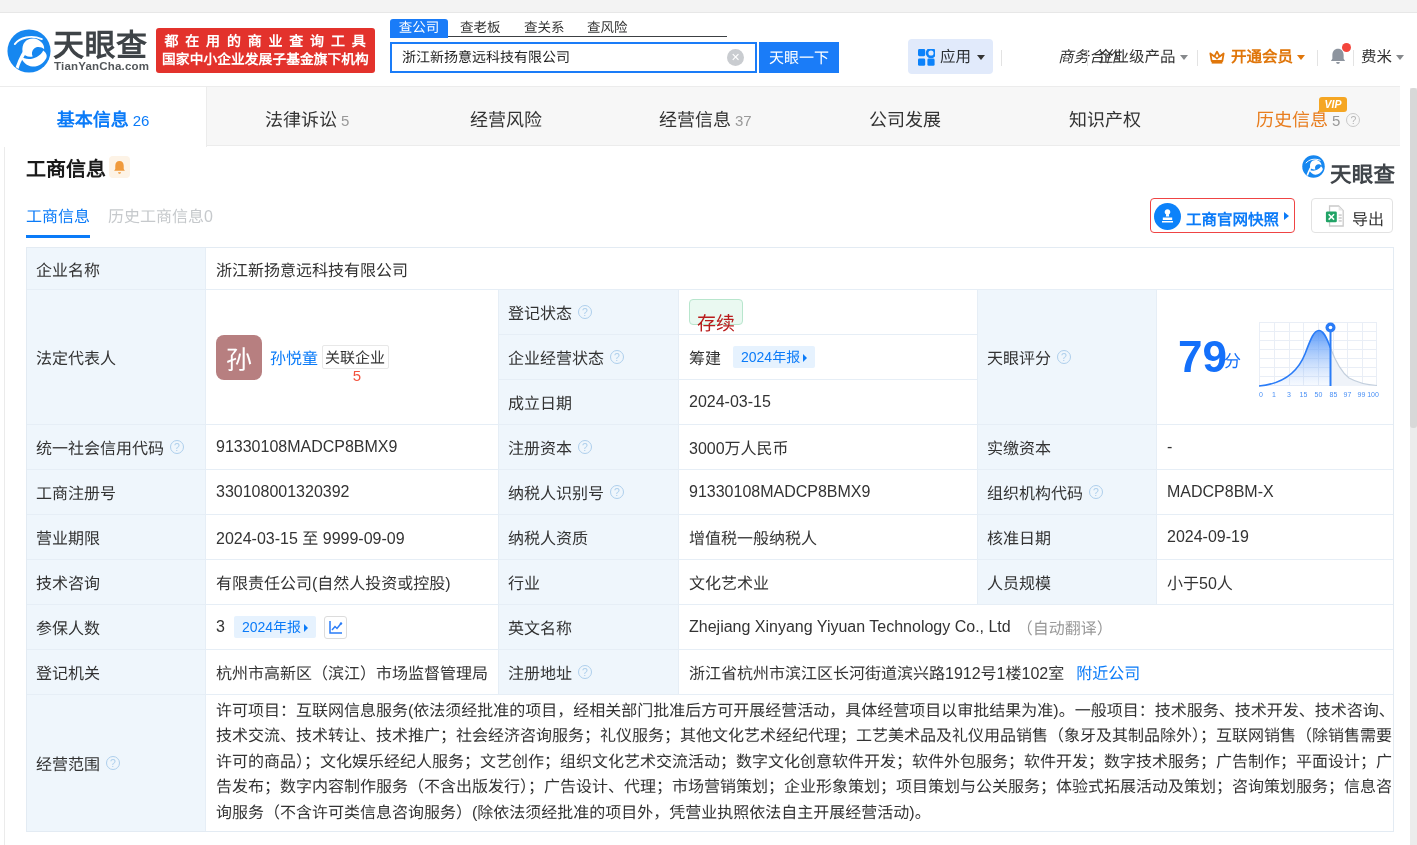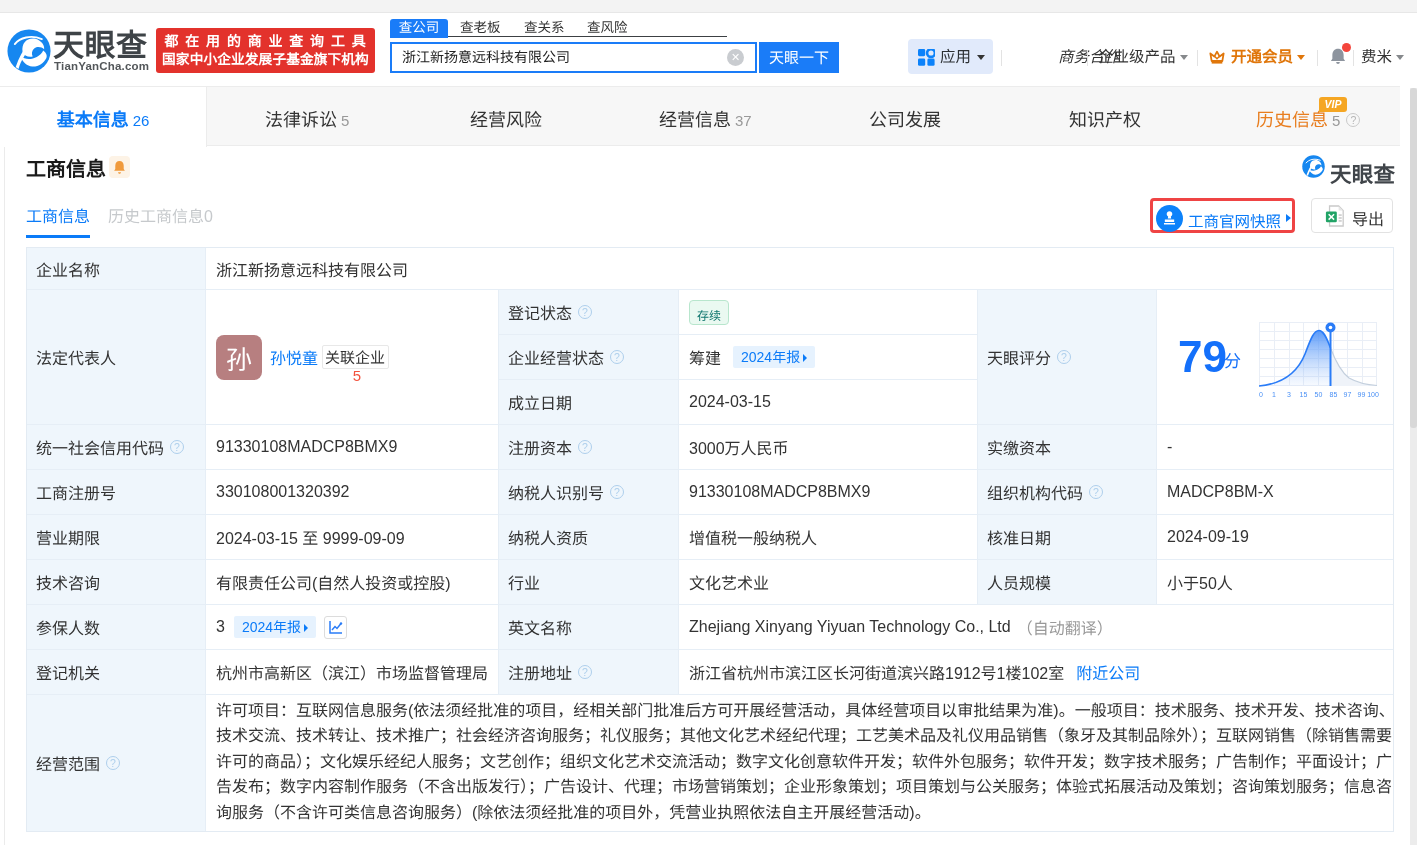--- a/index.html
+++ b/index.html
@@ -50,21 +50,21 @@
 #secttl { left:26px; top:153px; font-size:20px; font-weight:bold; color:#1a1a1a; }
 #secbell { left:109px; top:156px; width:21px; height:22px; background:#fdf3e6; border-radius:4px; }
 #minilogo { left:1302px; top:155px; width:23px; height:23px; }
 
 
 #subtabs { left:26px; top:203px; height:32px; font-size:16px; width:500px; white-space:nowrap; }
 #st1 { color:#0b7bf8; position:absolute; left:0; top:0; padding-bottom:8px; border-bottom:3px solid #0b7bf8; }
 #st2 { color:#c6c9cc; position:absolute; left:82px; top:0; }
 
 
-#snapbtn { left:1150px; top:198px; width:145px; height:35px; border:3px solid #ef4444; border-radius:4px; background:#fff; }
+#snapbtn { left:1150px; top:198px; width:145px; height:35px; border:1px solid #ef4444; border-radius:4px; background:#fff;font-weight:bold; }
 #snapbtn .cir { position:absolute; left:3px; top:4px; width:27px; height:27px; border-radius:50%; background:#0c82fa; }
 #snapbtn .txt { position:absolute; left:35px; top:8px; font-size:15.5px; color:#0b7bf8; }
 #snapbtn .ar { position:absolute; left:133px; top:13px; width:0; height:0; border-top:4.5px solid transparent; border-bottom:4.5px solid transparent; border-left:5px solid #0b7bf8;}
 #expbtn { left:1311px; top:198px; width:82px; height:35px; border:1px solid #e2e2e2; border-radius:4px; background:#fff; }
 #expbtn .txt { position:absolute; left:40px; top:7px; font-size:16px; color:#333; }
 
 
 #tbl { left:26px; top:247px; width:1368px; display:grid;
   grid-template-columns:179px 293px 180px 299px 179px 236px;
   grid-template-rows:42px 45px 45px 45px 45px 45px 45px 45px 45px 45px 136px;
@@ -74,22 +74,22 @@
 #tbl > div.lb { background:#eff6fc; padding-left:9px; color:#323232; }
 #tbl > div.vl { background:#fff; padding-left:10px; }
 #tbl > div.last { border-right:none; }
 #tbl > div.bot { border-bottom:none; }
 .q { display:inline-block; width:14px; height:14px; border:1px solid #aecfec; border-radius:50%; color:#aecfec;
   font-size:10.5px; line-height:13px; text-align:center; margin-left:6px; flex:none;}
 .gray { color:#999; }
 a.bl { color:#0b7bf8; text-decoration:none; }
 
 
-.tag-g { display:inline-block; height:25px; line-height:23px; padding:4px 7px; background:#eaf9f1; border:1px solid #b8e6cd;
-  border-radius:4px; color:#0f766e; font-size:12px; }
+.tag-g { display:inline-block; height:25px; line-height:23px; padding:12px 7px; background:#eaf9f1; border:1px solid #b8e6cd;
+  border-radius:4px; color:#b91c1c; font-size:19px; }
 .tag-b { display:inline-block; height:22px; line-height:22px; padding:0 8px; background:#e6f2fe; border-radius:2px;
   color:#0b7bf8; font-size:14px; }
 .tag-b .ar { display:inline-block; width:0; height:0; border-top:4px solid transparent; border-bottom:4px solid transparent;
   border-left:4.5px solid #0b7bf8; margin-left:3px; }
 #avatar { width:46px; height:45px; background:#b77f80; border-radius:8px; color:#fff; font-size:26px;
   display:flex; align-items:center; justify-content:center; flex:none; }
 #relbox { display:inline-flex; align-items:center; height:24px; border:1px solid #e8e8e8; border-radius:2px;
   padding:0 3px 0 2px; margin-left:4px; font-size:15px; color:#333;flex-direction:column; }
 #relbox .n { color:#f3533e; margin-left:4px; }
 #trendico { display:inline-flex; width:23px; height:23px; border:1px solid #dcdcdc; border-radius:3px;

